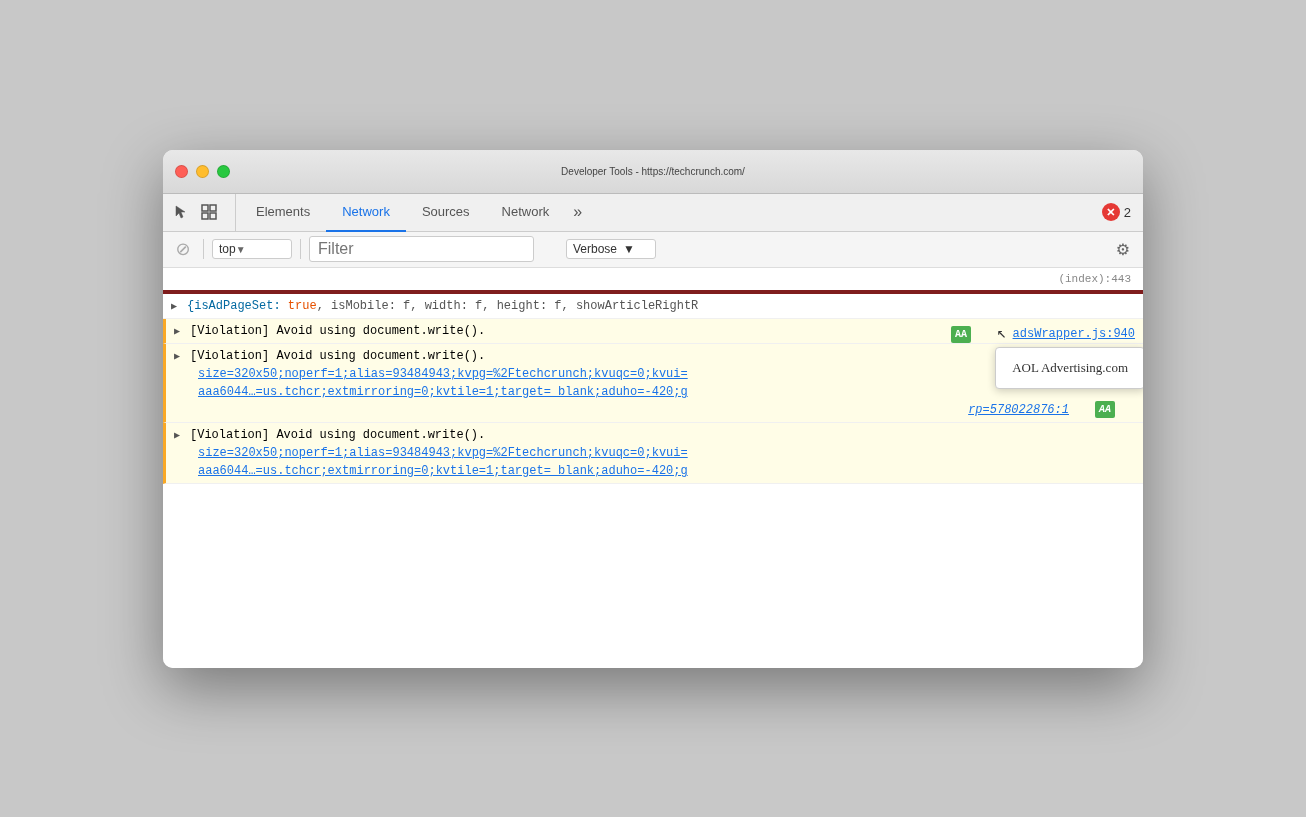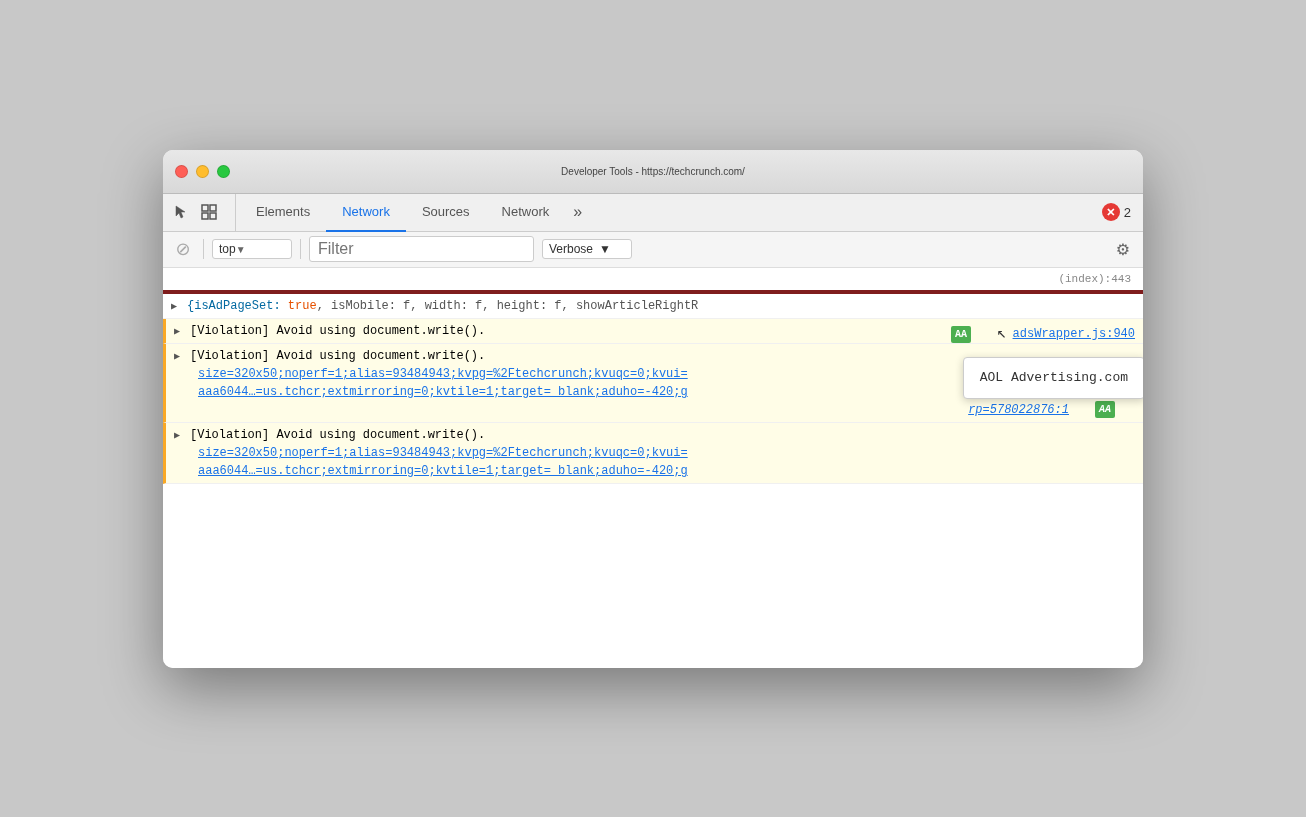--- a/index.html
+++ b/index.html
@@ -185,20 +185,21 @@
       align-items: center;
       border: 1px solid #ccc;
       border-radius: 3px;
       background: white;
       padding: 2px 6px;
       font-size: 12px;
       color: #333;
       gap: 6px;
       cursor: pointer;
       min-width: 90px;
+      margin-left: 24px;
     }
     .settings-btn {
       margin-left: auto;
       width: 24px;
       height: 24px;
       display: flex;
       align-items: center;
       justify-content: center;
       color: #666;
       font-size: 16px;
@@ -253,32 +254,32 @@
     .val-orange { color: #e65100; }
     .val-dark { color: #555; }
     .link-blue { color: #1a73e8; text-decoration: underline; cursor: pointer; }
     
     .tooltip-container {
       position: relative;
       display: inline-block;
     }
     .tooltip-popup {
       position: absolute;
-      top: 32px;
+      top: 22px;
       right: -10px;
       background: white;
       border: 1px solid #ccc;
       border-radius: 4px;
       padding: 10px 16px;
       font-size: 13px;
       color: #333;
       white-space: nowrap;
       box-shadow: 0 2px 8px rgba(0,0,0,0.2);
       z-index: 100;
-      font-family: Liberation Mono, monospace;
+      font-family: Liberation Serif, serif;
     }
     .cursor-arrow {
       display: inline-block;
       font-size: 16px;
       color: #333;
     }
   </style>
 </head>
 <body>
 

